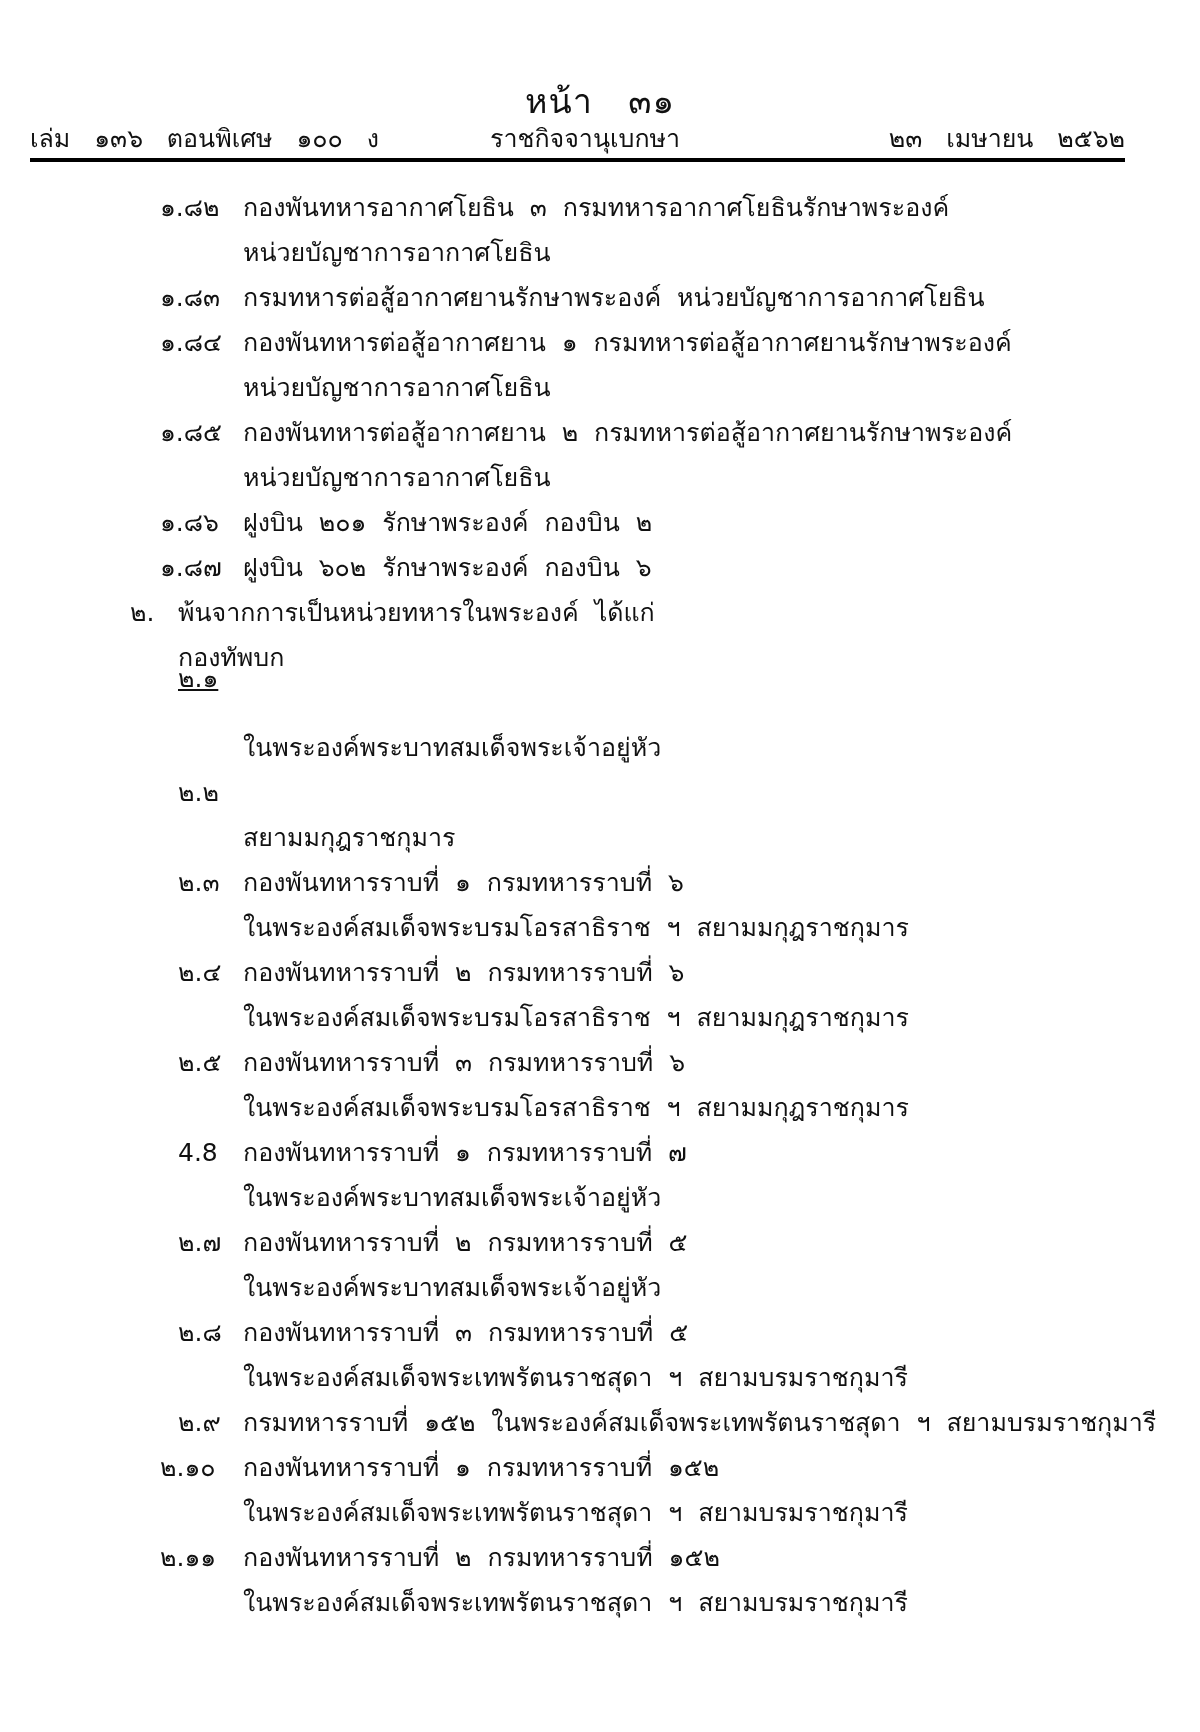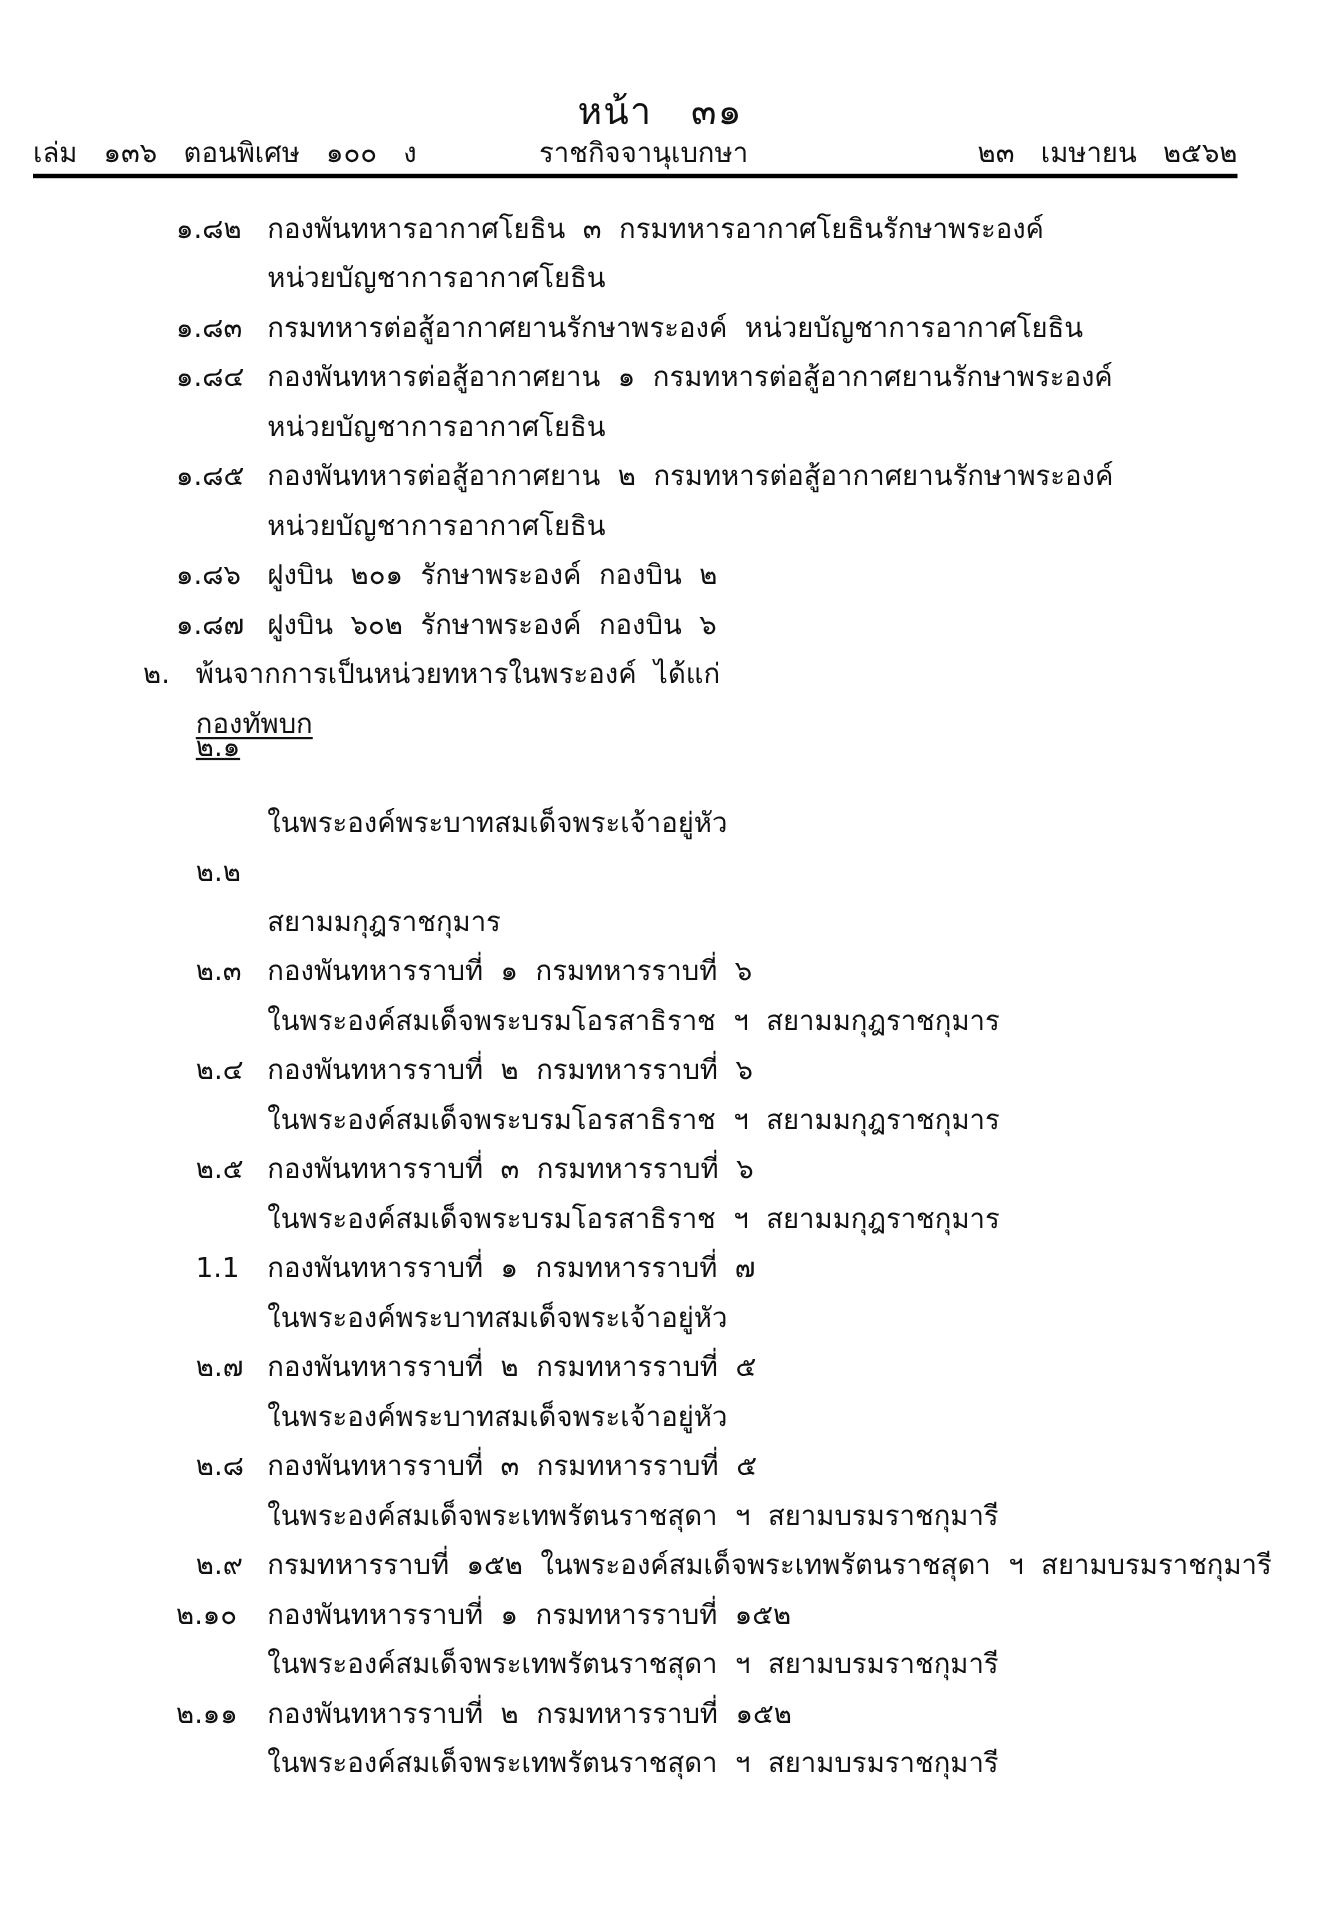--- a/index.html
+++ b/index.html
@@ -55,21 +55,20 @@
       height: 4px;
       background: #000000;
     }
     .line {
       position: absolute;
       font-size: 25px;
       line-height: 30px;
       white-space: pre;
     }
     .underline {
-      text-decoration: underline;
       text-underline-offset: 4px;
     }
   </style>
 </head>
 <body>
 
 <div class="page">
 
   <div class="page-number">หน้า   ๓๑</div>
 
@@ -116,21 +115,21 @@
   <div class="line" style="top:913px; left:243px;">ในพระองค์สมเด็จพระบรมโอรสาธิราช  ฯ  สยามมกุฎราชกุมาร</div>
 
   <div class="line" style="top:958px; left:178px;">๒.๔</div>
   <div class="line" style="top:958px; left:243px;">กองพันทหารราบที่  ๒  กรมทหารราบที่  ๖</div>
   <div class="line" style="top:1003px; left:243px;">ในพระองค์สมเด็จพระบรมโอรสาธิราช  ฯ  สยามมกุฎราชกุมาร</div>
 
   <div class="line" style="top:1048px; left:178px;">๒.๕</div>
   <div class="line" style="top:1048px; left:243px;">กองพันทหารราบที่  ๓  กรมทหารราบที่  ๖</div>
   <div class="line" style="top:1093px; left:243px;">ในพระองค์สมเด็จพระบรมโอรสาธิราช  ฯ  สยามมกุฎราชกุมาร</div>
 
-  <div class="line" style="top:1138px; left:178px;">1.1</div>
+  <div class="line" style="top:1138px; left:178px;">4.8</div>
   <div class="line" style="top:1138px; left:243px;">กองพันทหารราบที่  ๑  กรมทหารราบที่  ๗</div>
   <div class="line" style="top:1183px; left:243px;">ในพระองค์พระบาทสมเด็จพระเจ้าอยู่หัว</div>
 
   <div class="line" style="top:1228px; left:178px;">๒.๗</div>
   <div class="line" style="top:1228px; left:243px;">กองพันทหารราบที่  ๒  กรมทหารราบที่  ๕</div>
   <div class="line" style="top:1273px; left:243px;">ในพระองค์พระบาทสมเด็จพระเจ้าอยู่หัว</div>
 
   <div class="line" style="top:1318px; left:178px;">๒.๘</div>
   <div class="line" style="top:1318px; left:243px;">กองพันทหารราบที่  ๓  กรมทหารราบที่  ๕</div>
   <div class="line" style="top:1363px; left:243px;">ในพระองค์สมเด็จพระเทพรัตนราชสุดา  ฯ  สยามบรมราชกุมารี</div>

